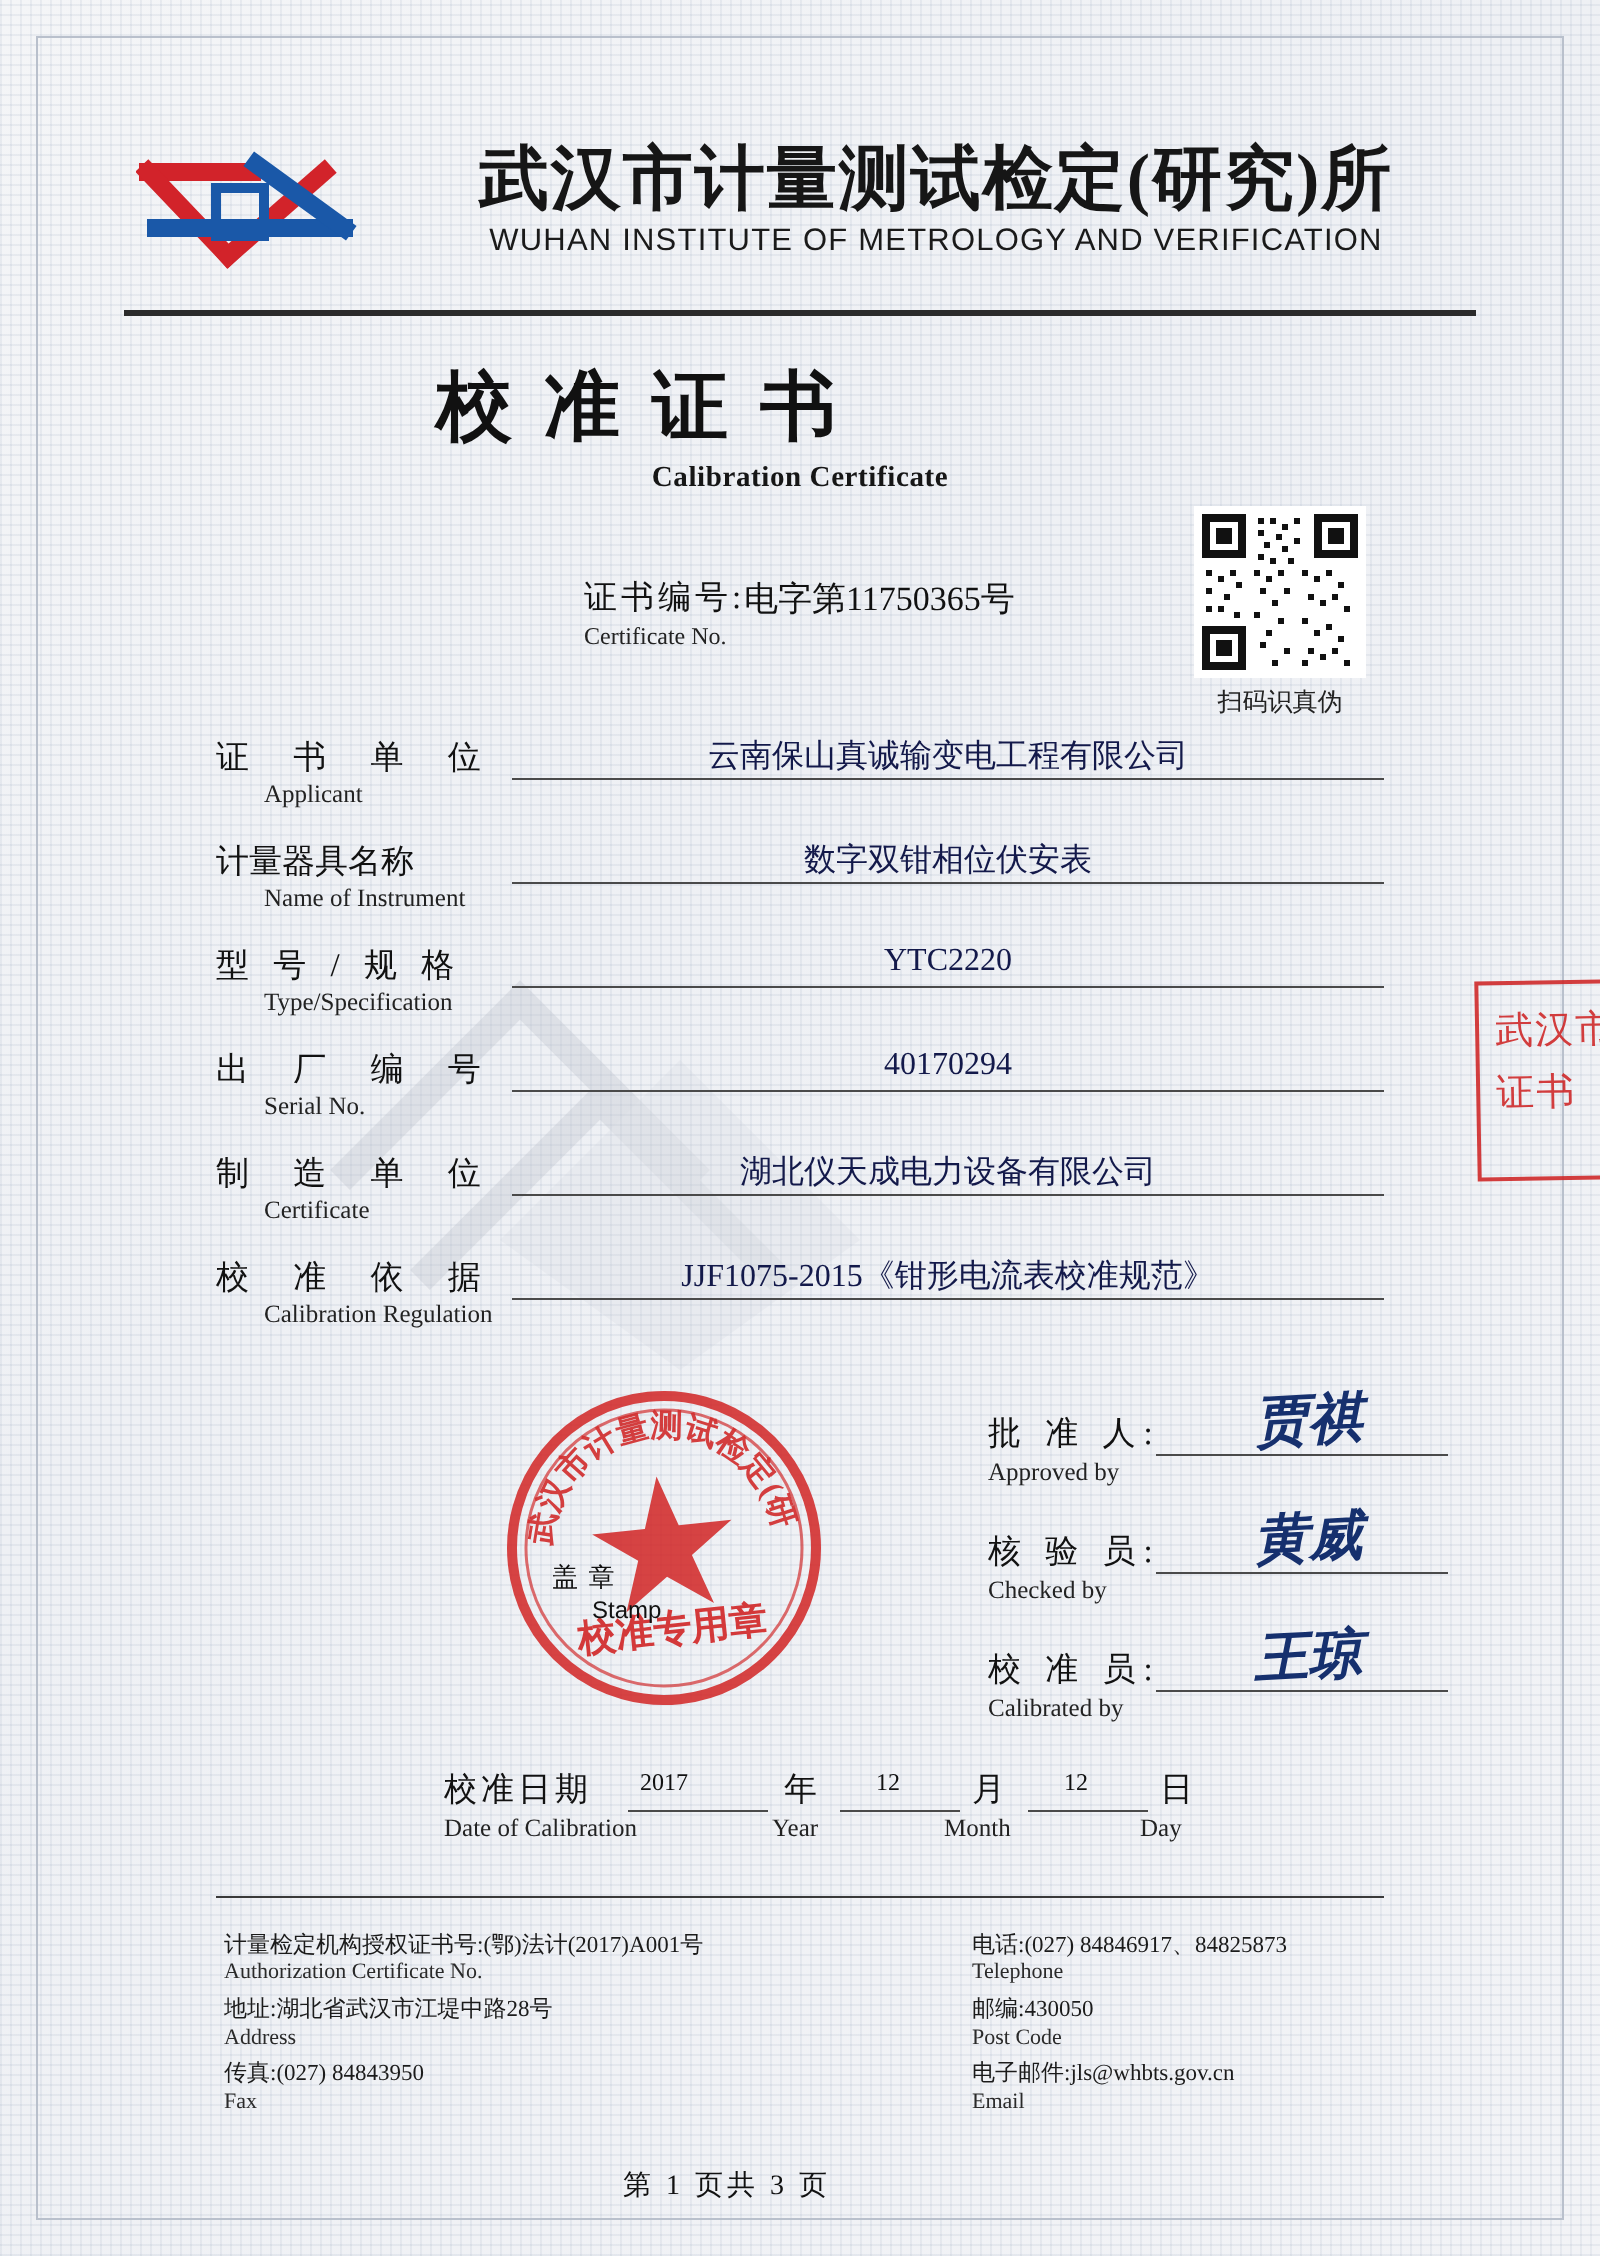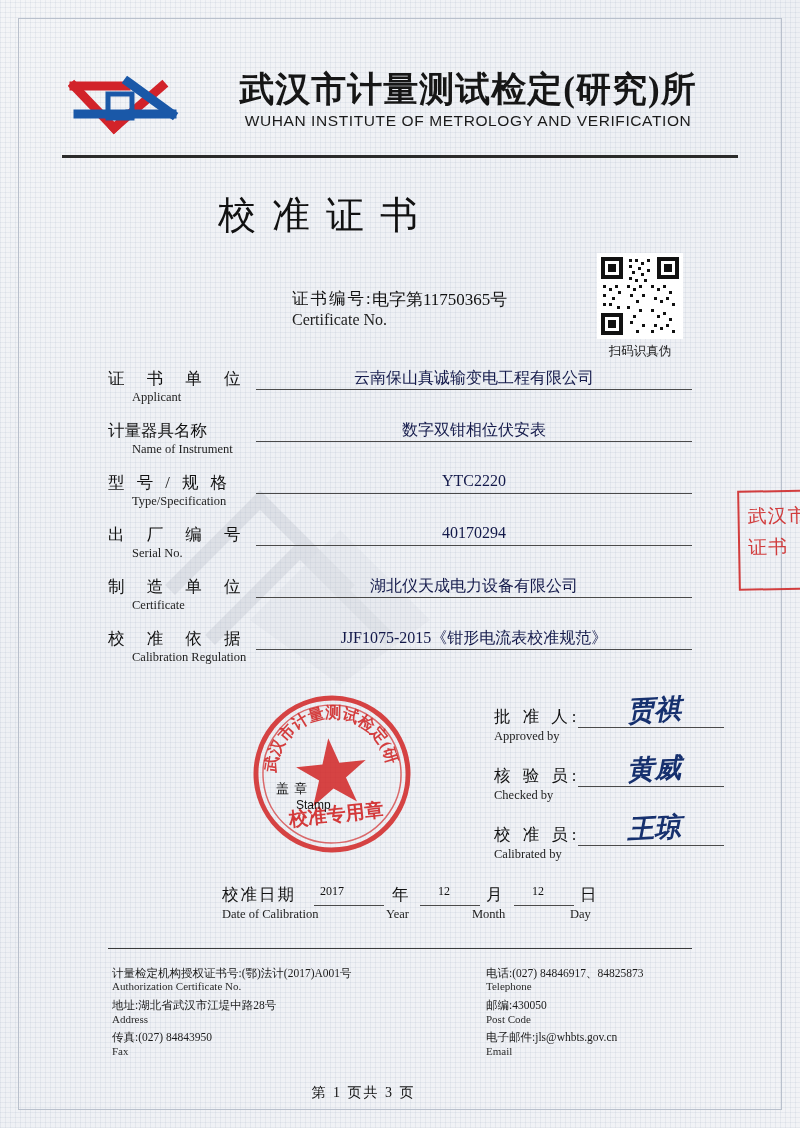--- a/index.html
+++ b/index.html
@@ -90,26 +90,25 @@
   }
 
   
   .title-cn {
     position: absolute;
     left: 0;
     top: 178px;
     width: 636px;
     text-align: center;
     font-family: "Liberation Serif", serif;
-    font-weight: normal;
+    font-weight: bold;
     font-size: 38px;
     letter-spacing: 16px;
     text-indent: 16px;
     color: #111;
-    margin-top: 12px;
   }
   .title-en {
     position: absolute;
     left: 0;
     top: 231px;
     width: 800px;
     text-align: center;
     font-family: "Liberation Serif", serif;
     font-weight: bold;
     font-size: 14.5px;
@@ -131,21 +130,21 @@
     left: 372px;
     top: 288px;
     font-size: 17px;
     color: #111;
   }
   .certno-en {
     position: absolute;
     left: 292px;
     top: 311px;
     font-family: "Liberation Serif", serif;
-    font-size: 16px;
+    font-size: 12px;
     color: #222;
   }
 
   
   .qr-box {
     position: absolute;
     left: 597px;
     top: 253px;
     width: 86px;
     height: 86px;
@@ -371,20 +370,21 @@
         </g>
         <rect x="40" y="20" width="24" height="24" fill="none" stroke="#1a58a8" stroke-width="5"></rect>
       </svg>
     </div>
     <div class="org-cn">武汉市计量测试检定(研究)所</div>
     <div class="org-en">WUHAN INSTITUTE OF METROLOGY AND VERIFICATION</div>
   </div>
   <div class="header-rule"></div>
 
   <div class="title-cn">校准证书</div>
+  <div class="title-en">Calibration Certificate</div>
 
   <div class="certno-cn">证书编号:</div>
   <div class="certno-value">电字第11750365号</div>
   <div class="certno-en">Certificate No.</div>
 
   <div class="qr-box">
     <svg width="86" height="86" viewBox="0 0 86 86" xmlns="http://www.w3.org/2000/svg">
       <rect width="86" height="86" fill="#ffffff"></rect>
       <g fill="#111111">
         <rect x="4" y="4" width="22" height="22"></rect>

